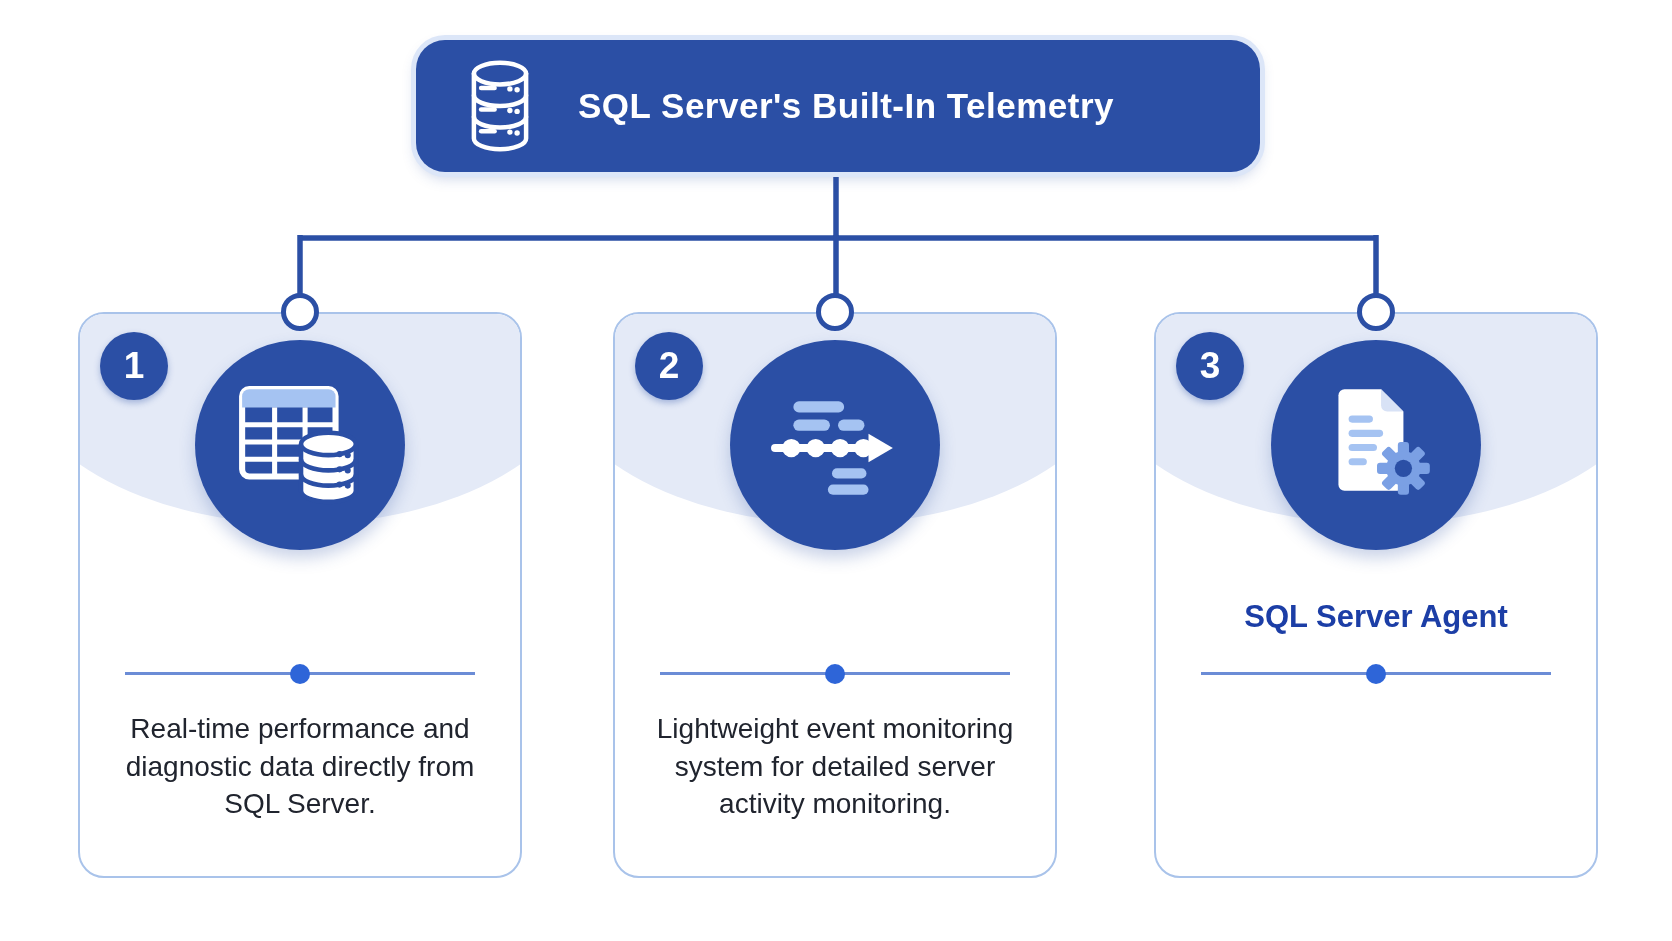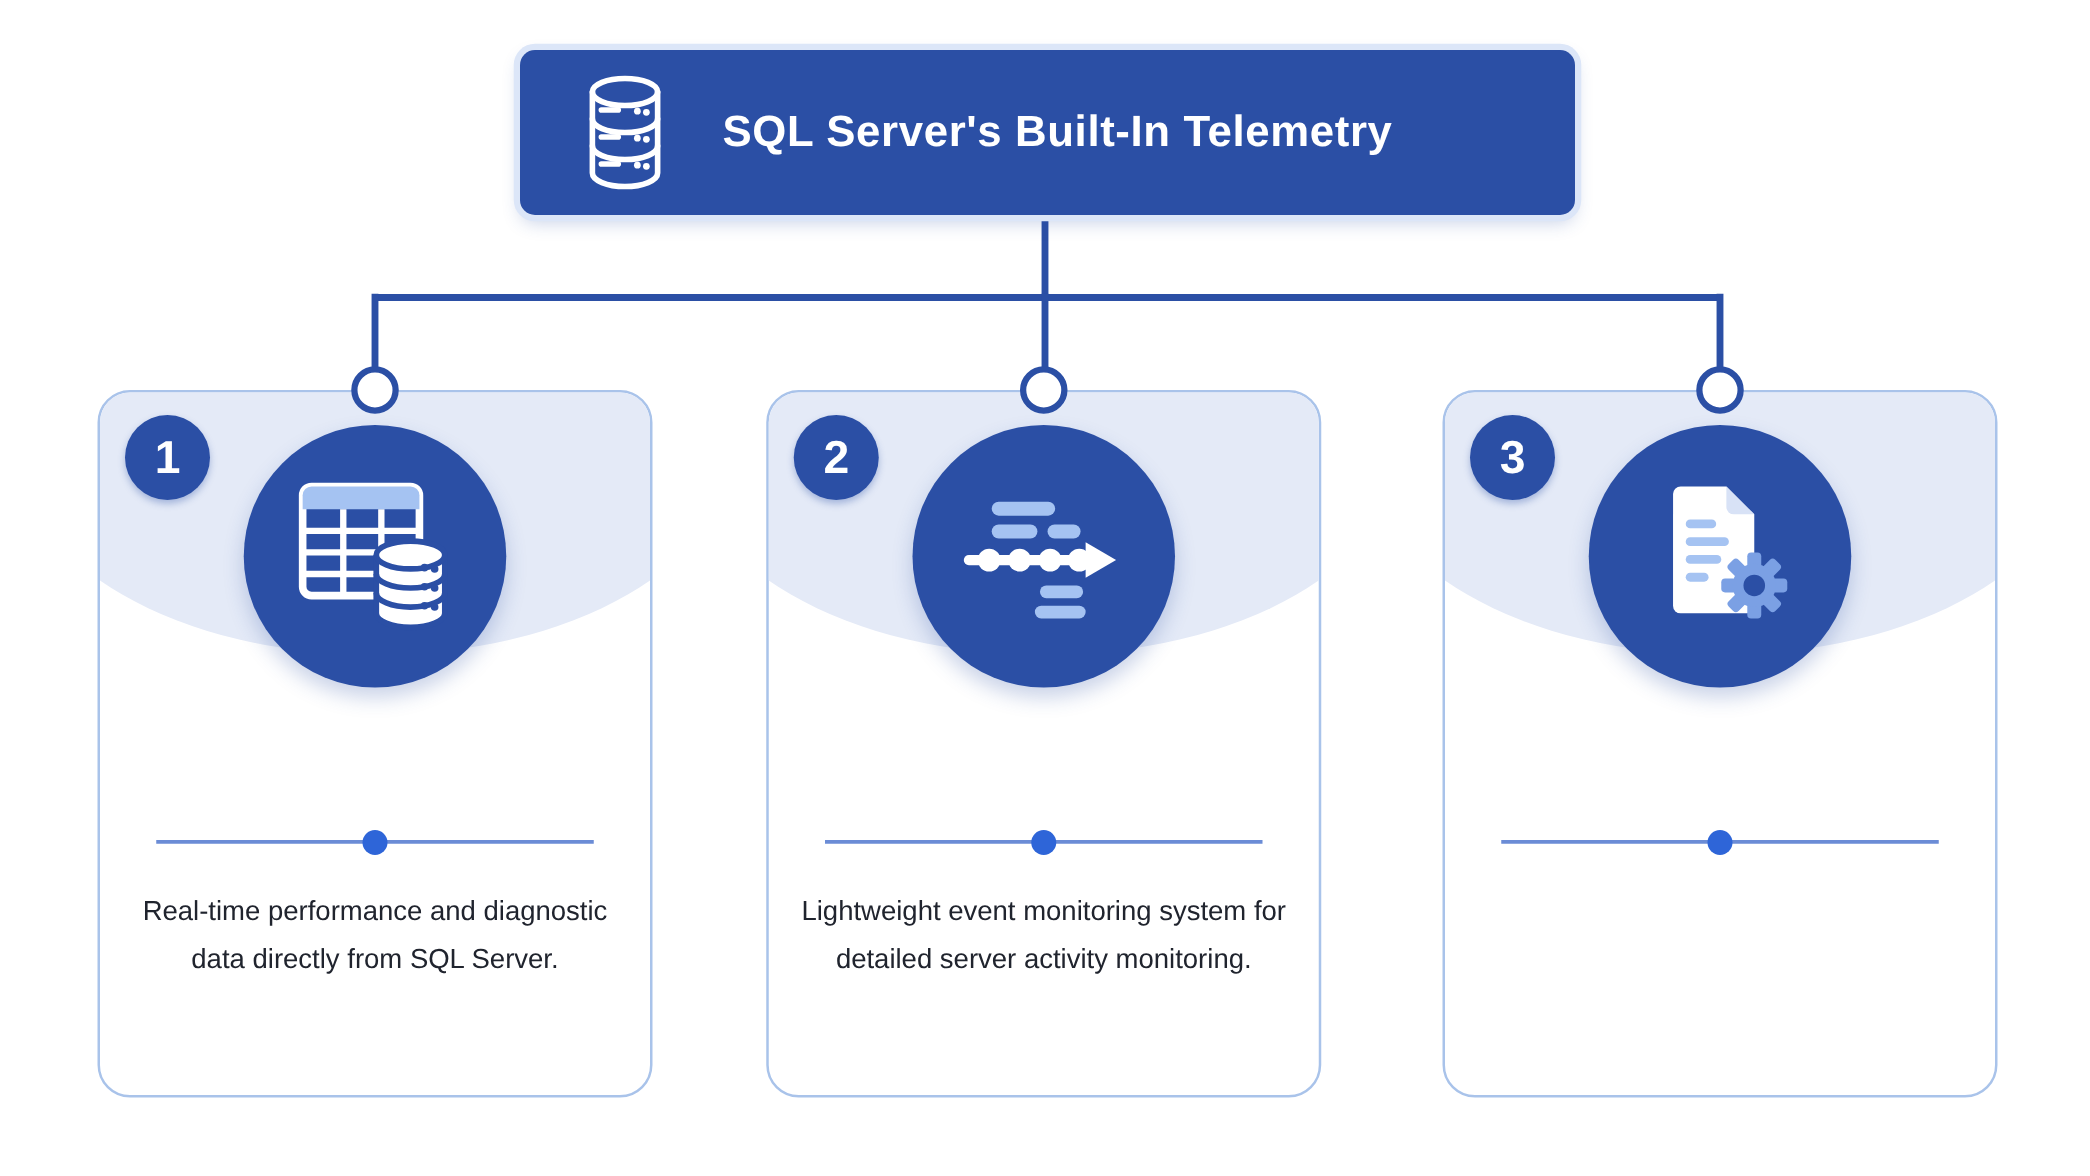--- a/index.html
+++ b/index.html
@@ -7,21 +7,21 @@
     position:relative;width:1672px;height:941px;overflow:hidden;
     background:var(--background,#fff);
     font-family:"Liberation Sans","DejaVu Sans",sans-serif;
   }
   
   .connectors{position:absolute;left:0;top:0;width:1672px;height:941px;z-index:0;}
   .connectors line{stroke:var(--primary);stroke-width:5.5;}
   
   .title-box{
     position:absolute;left:416px;top:40px;width:844px;height:132px;z-index:2;
-    background:var(--primary);border-radius:12px;
+    background:var(--primary);border-radius:29px;
     box-shadow:0 0 0 5px #dce6f8, 0 6px 14px rgba(43,79,165,.25);
     display:flex;align-items:center;justify-content:flex-start;
     padding:0 0 0 48px;box-sizing:border-box;gap:42px;
   }
   .title-box h1{
     margin:0;color:var(--header-text,#fff);font-size:35px;font-weight:700;
     letter-spacing:.5px;white-space:nowrap;
   }
   .db-icon{width:72px;height:94px;flex:0 0 auto;}
   
@@ -65,21 +65,21 @@
     position:absolute;top:358px;left:45px;right:45px;height:3px;z-index:1;
     background:var(--divider-line);
   }
   .divider .dot{
     position:absolute;left:50%;top:50%;transform:translate(-50%,-50%);
     width:20px;height:20px;border-radius:50%;background:var(--divider-dot);
   }
   .card-desc{
     position:absolute;top:396px;left:0;width:100%;margin:0;z-index:1;
     padding:0 22px;box-sizing:border-box;
-    color:var(--body-text);font-size:22px;line-height:37.5px;text-align:center;
+    color:var(--body-text);font-size:28px;line-height:37.5px;text-align:center;
   }
   .card-1{left:78px;} .card-2{left:613px;} .card-3{left:1154px;}
   
   .lt{fill:var(--icon-light);}
   .gear{fill:var(--gear);}
   .wh{fill:#fff;}
   .pr{fill:var(--primary);}
 </style>
 </head>
 <body>
@@ -213,19 +213,20 @@
             <rect x="-5.5" y="-26" width="11" height="52" rx="3" transform="rotate(45)"></rect>
             <rect x="-5.5" y="-26" width="11" height="52" rx="3" transform="rotate(90)"></rect>
             <rect x="-5.5" y="-26" width="11" height="52" rx="3" transform="rotate(135)"></rect>
             <circle cx="0" cy="0" r="17"></circle>
           </g>
           <circle cx="0" cy="0" r="8.5" fill="var(--primary)"></circle>
         </g>
       </svg>
     </div>
     <h2 class="card-title">
+      <span>SQL Server Agent</span>
     </h2>
     <div class="divider">
       <span class="dot"></span>
     </div>
   </section>
 
 </div>
 
 </body></html>

